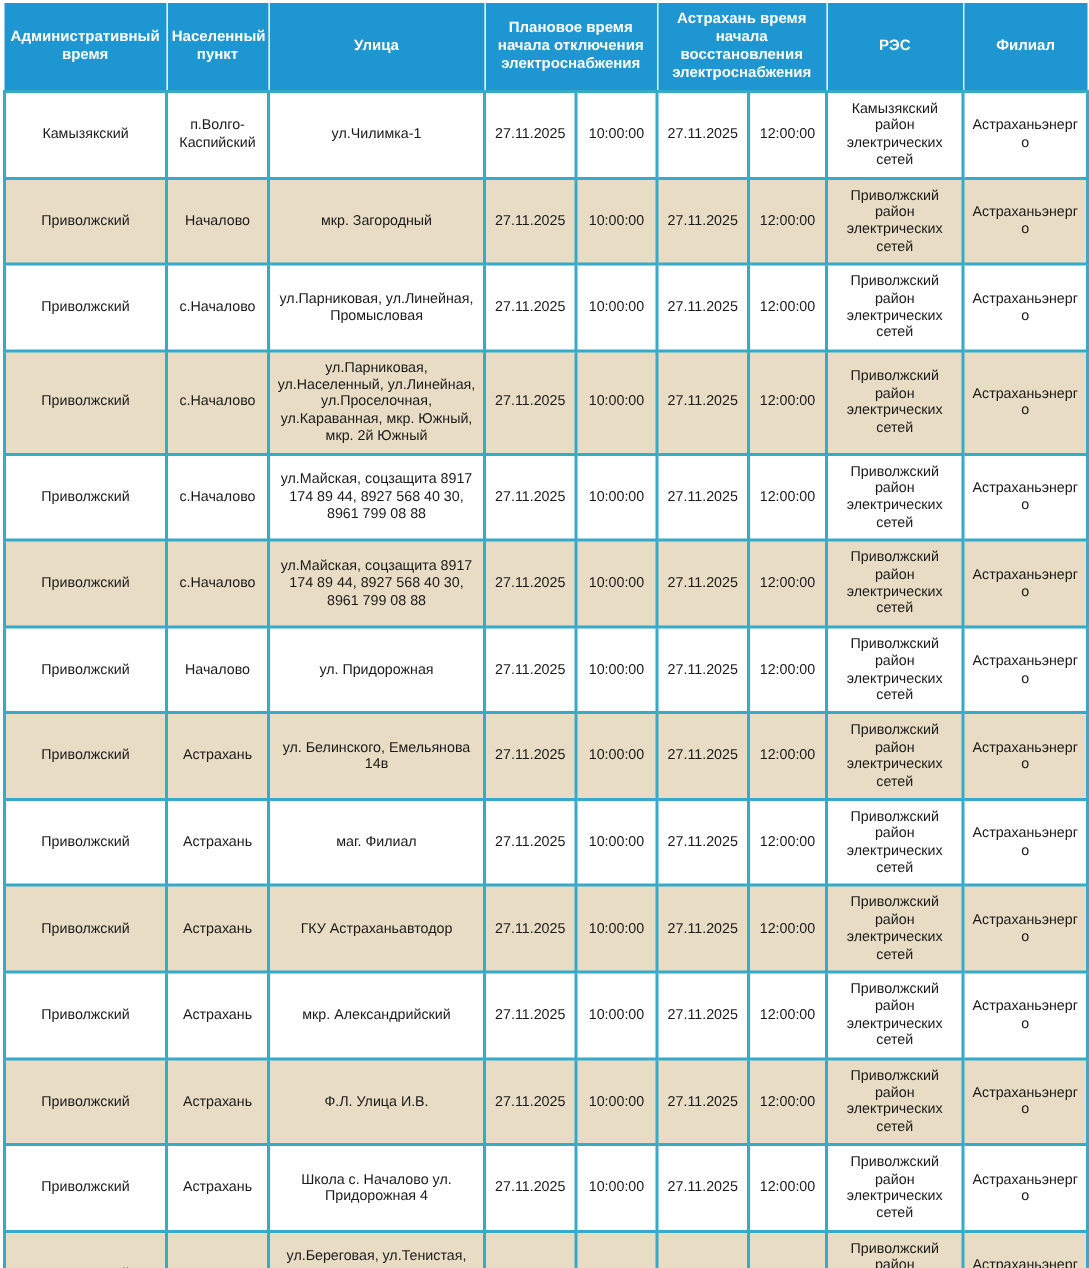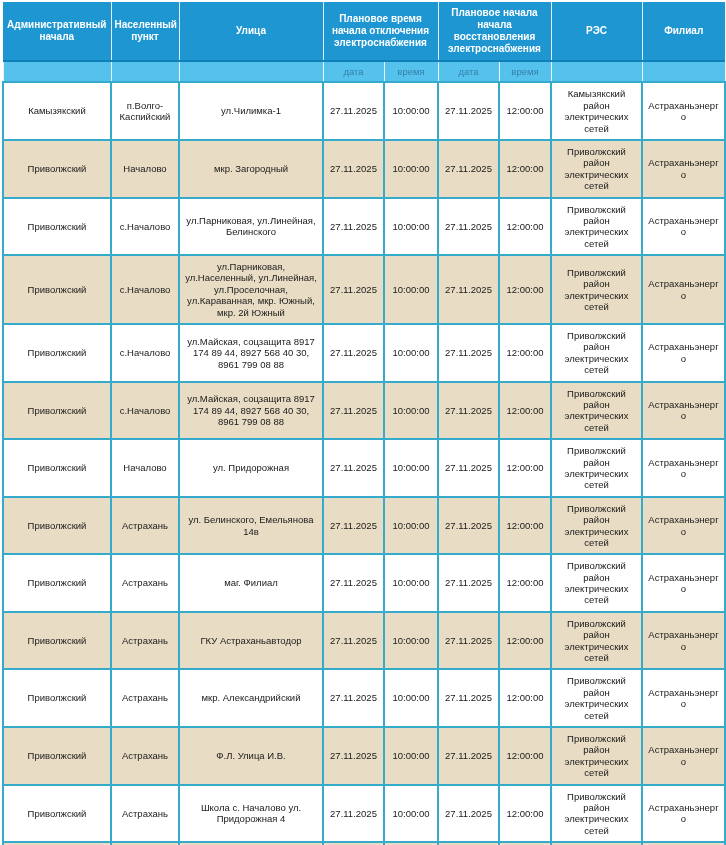--- a/index.html
+++ b/index.html
@@ -81,39 +81,28 @@
       <col class="c-street">
     <col class="c-date1">
       <col class="c-time1">
       <col class="c-date2">
       <col class="c-time2">
     <col class="c-res">
       <col class="c-branch">
   </colgroup>
   <thead>
     <tr>
-      <th>Административный начала</th>
+      <th>Административный время</th>
       <th>Населенный пункт</th>
       <th>Улица</th>
       <th colspan="2">Плановое время начала отключения электроснабжения</th>
-      <th colspan="2">Плановое начала начала восстановления электроснабжения</th>
+      <th colspan="2">Астрахань время начала восстановления электроснабжения</th>
       <th>РЭС</th>
       <th>Филиал</th>
     </tr>
-    <tr class="subheader">
-      <th></th>
-      <th></th>
-      <th></th>
-      <th>дата</th>
-      <th>время</th>
-      <th>дата</th>
-      <th>время</th>
-      <th></th>
-      <th></th>
-    </tr>
   </thead>
   <tbody>
       <tr>
         <td>Камызякский</td>
         <td>п.Волго-Каспийский</td>
         <td>ул.Чилимка-1</td>
         <td>27.11.2025</td>
         <td>10:00:00</td>
         <td>27.11.2025</td>
         <td>12:00:00</td>
@@ -127,21 +116,21 @@
         <td>27.11.2025</td>
         <td>10:00:00</td>
         <td>27.11.2025</td>
         <td>12:00:00</td>
         <td>Приволжский район электрических сетей</td>
         <td>Астраханьэнерго</td>
       </tr>
       <tr>
         <td>Приволжский</td>
         <td>с.Началово</td>
-        <td>ул.Парниковая, ул.Линейная, Белинского</td>
+        <td>ул.Парниковая, ул.Линейная, Промысловая</td>
         <td>27.11.2025</td>
         <td>10:00:00</td>
         <td>27.11.2025</td>
         <td>12:00:00</td>
         <td>Приволжский район электрических сетей</td>
         <td>Астраханьэнерго</td>
       </tr>
       <tr class="alt">
         <td>Приволжский</td>
         <td>с.Началово</td>

